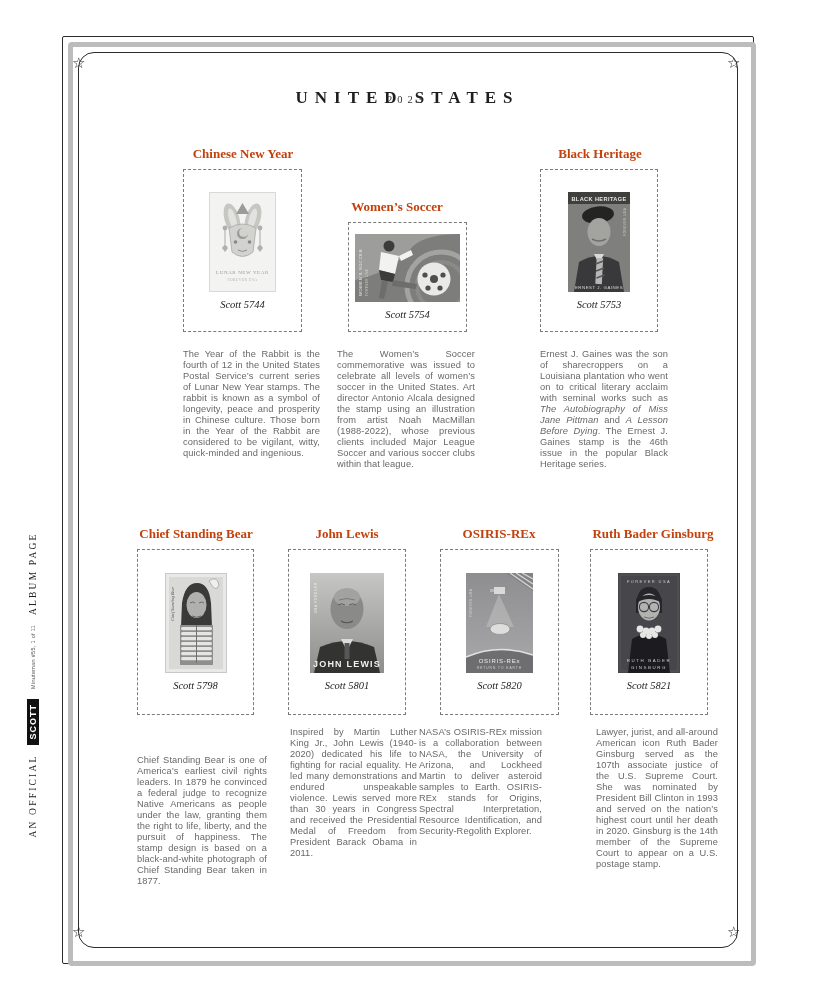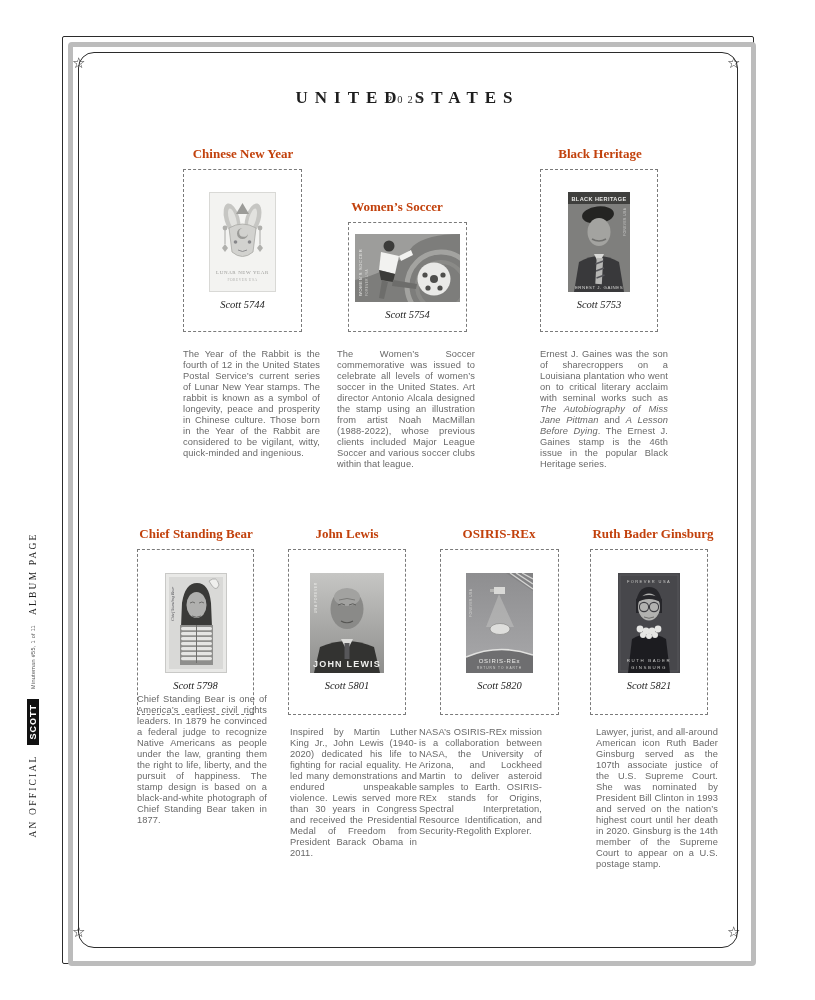--- a/index.html
+++ b/index.html
@@ -171,21 +171,21 @@
           <rect x="16" y="74" width="31" height="3.2" rx="1.6"></rect>
           <rect x="16" y="79" width="31" height="3.2" rx="1.6"></rect>
           <rect x="16" y="84" width="31" height="3.2" rx="1.6"></rect>
         </g>
         <line x1="31.5" y1="52" x2="31.5" y2="90" stroke="#6f6f6d" stroke-width="1"></line>
       </g>
       <text x="9" y="48" font-size="4.2" font-style="italic" fill="#55555a" transform="rotate(-90 9 48)" font-family="Liberation Serif, serif">Chief Standing Bear</text>
     </svg>
     <div class="scott">Scott 5798</div>
   </div>
-  <p class="desc" style="left:137px;top:694px;width:130px;">Chief Standing Bear is one of America’s earliest civil rights leaders. In 1879 he convinced a federal judge to recognize Native Americans as people under the law, granting them the right to life, liberty, and the pursuit of happiness. The stamp design is based on a black-and-white photograph of Chief Standing Bear taken in 1877.</p>
+  <p class="desc" style="left:137px;top:755px;width:130px;">Chief Standing Bear is one of America’s earliest civil rights leaders. In 1879 he convinced a federal judge to recognize Native Americans as people under the law, granting them the right to life, liberty, and the pursuit of happiness. The stamp design is based on a black-and-white photograph of Chief Standing Bear taken in 1877.</p>
 </section>
 
 <section>
   <h3 class="sec-title" style="left:282px;top:526px;width:130px;">John Lewis</h3>
   <div class="stamp-box" style="left:288px;top:549px;width:118px;height:166px;">
     <svg class="stamp" width="74" height="100" viewBox="0 0 74 100">
       <defs>
         <linearGradient id="jlbg" x1="0" y1="0" x2="0" y2="1">
           <stop offset="0" stop-color="#c6c6c4"></stop>
             <stop offset="1" stop-color="#8e8e8c"></stop>

